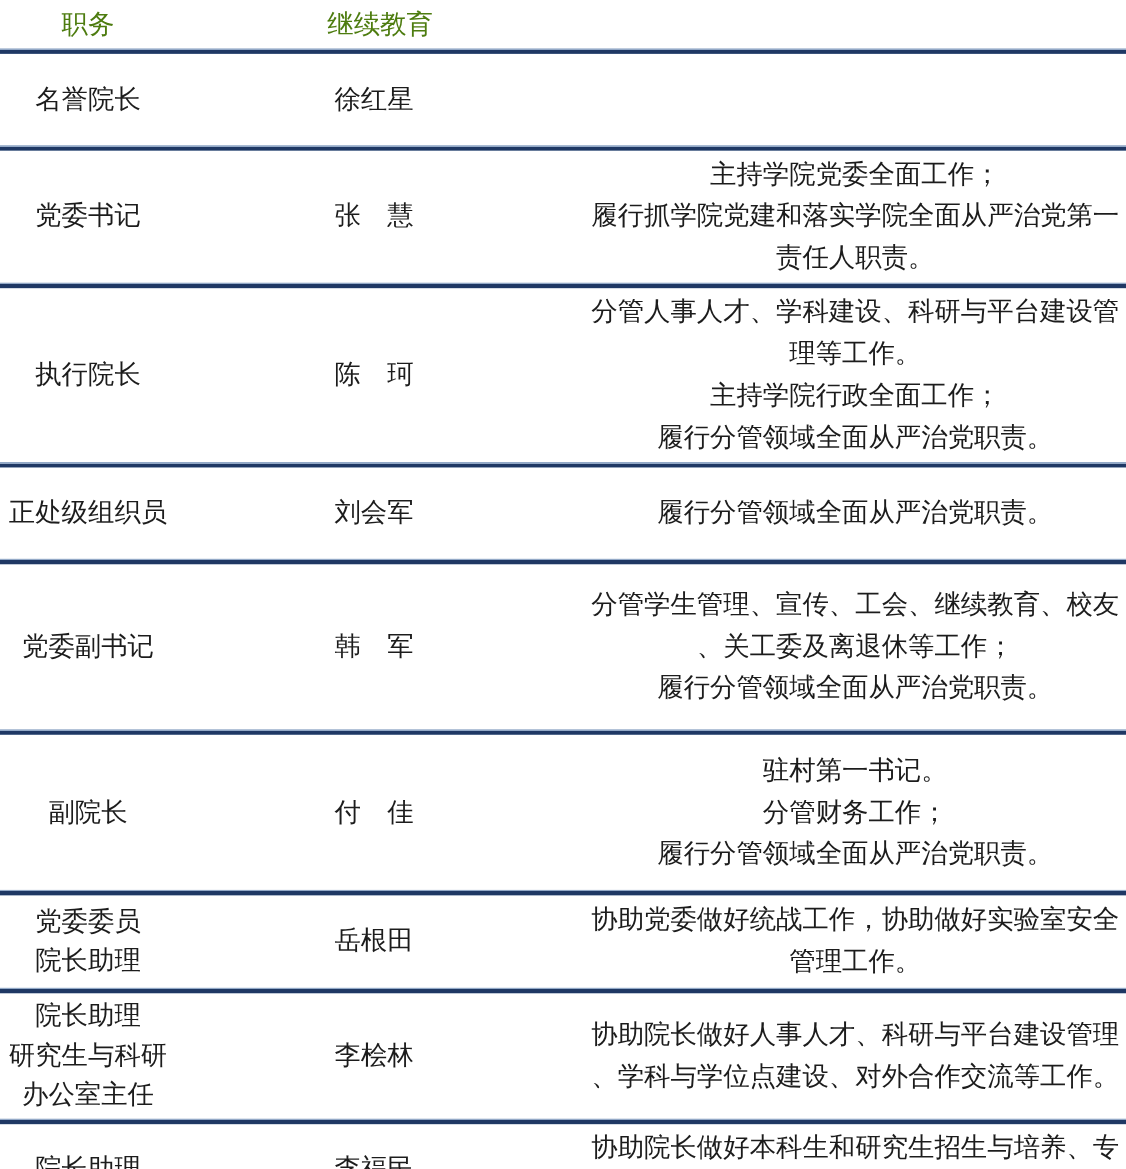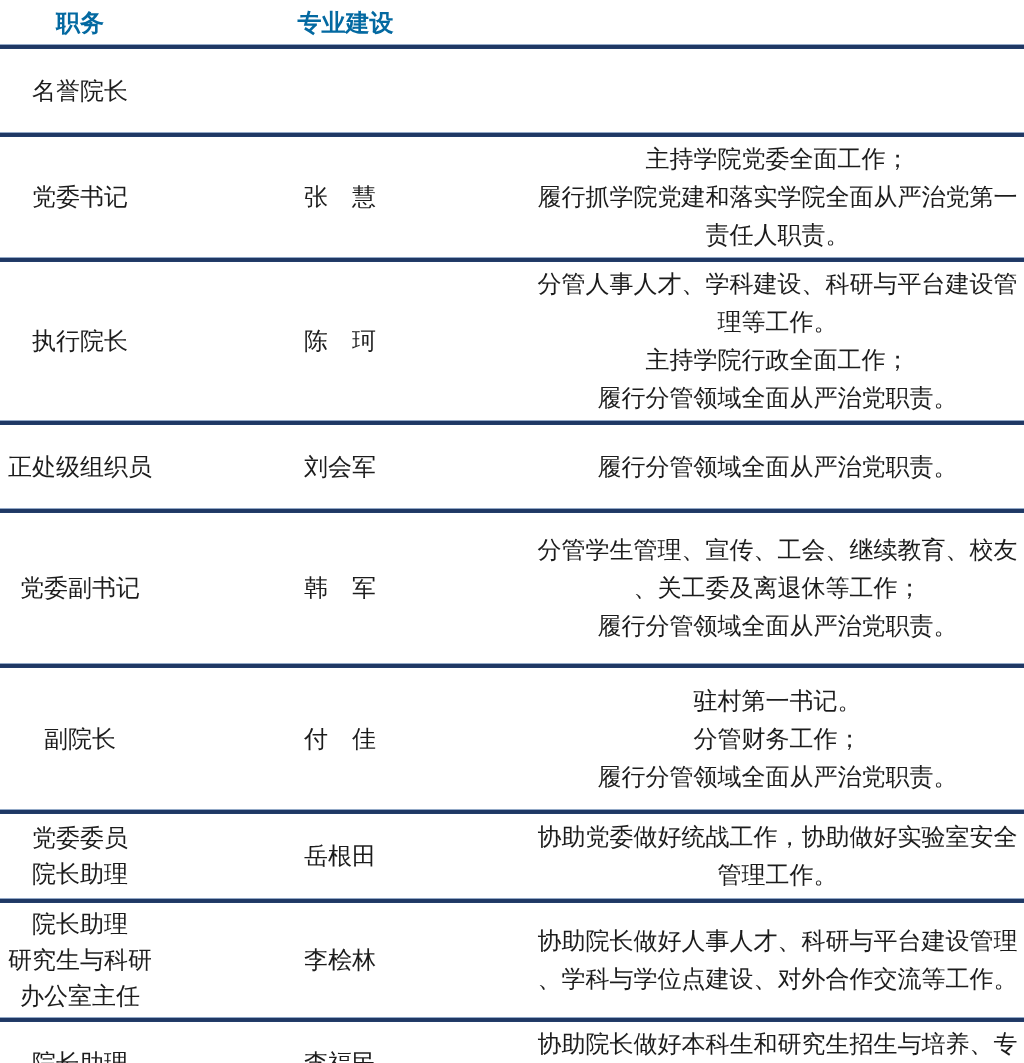--- a/index.html
+++ b/index.html
@@ -22,24 +22,24 @@
     grid-template-columns: 160px 360px 1fr;
     align-items: center;
   }
   .header-row {
     padding: 4px 0 2px 0;
     min-height: 44px;
     box-sizing: border-box;
   }
   .th {
     font-family: "Liberation Serif", serif;
-    font-weight: bold;
+    font-weight: normal;
     font-size: 29px;
     line-height: 40px;
-    color: #0369a1;
+    color: #4d7c0f;
     text-align: center;
   }
   .th.c3 {
     text-align: center;
   }
   .rule {
     height: 5px;
     width: 1024px;
     background: linear-gradient(to bottom,
       #93a9c7 0%, #93a9c7 28%,
@@ -71,28 +71,29 @@
   }
   .duty { display: block; }
   .pos-line { display: block; }
 </style>
 </head>
 <body>
 
 <div class="table">
   <div class="grid-row header-row">
     <div class="cell th c1">职务</div>
-    <div class="cell th c3">专业建设</div>
+    <div class="cell th c3">继续教育</div>
   </div>
   <div id="rows">
   <div class="rule"></div>
   <div class="grid-row row" style="min-height: 83px;">
     <div class="cell c1 pos">
           <span class="pos-line">名誉院长</span>
         </div>
+    <div class="cell c2 name">徐红星</div>
     <div class="cell c3 duties"></div>
   </div>
 
   <div class="rule"></div>
   <div class="grid-row row" style="min-height: 115px;">
     <div class="cell c1 pos">
           <span class="pos-line">党委书记</span>
         </div>
     <div class="cell c2 name">张　慧</div>
     <div class="cell c3 duties">

